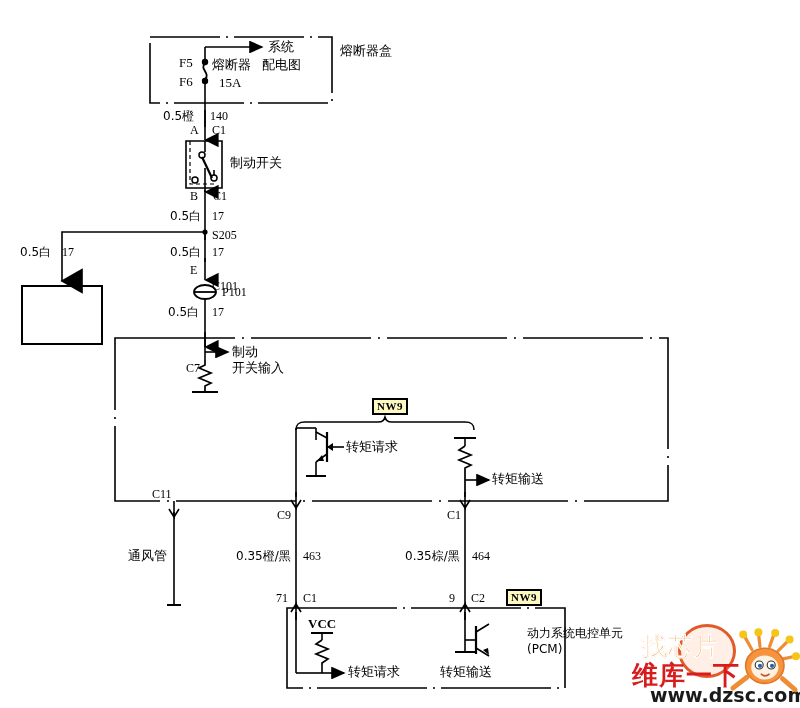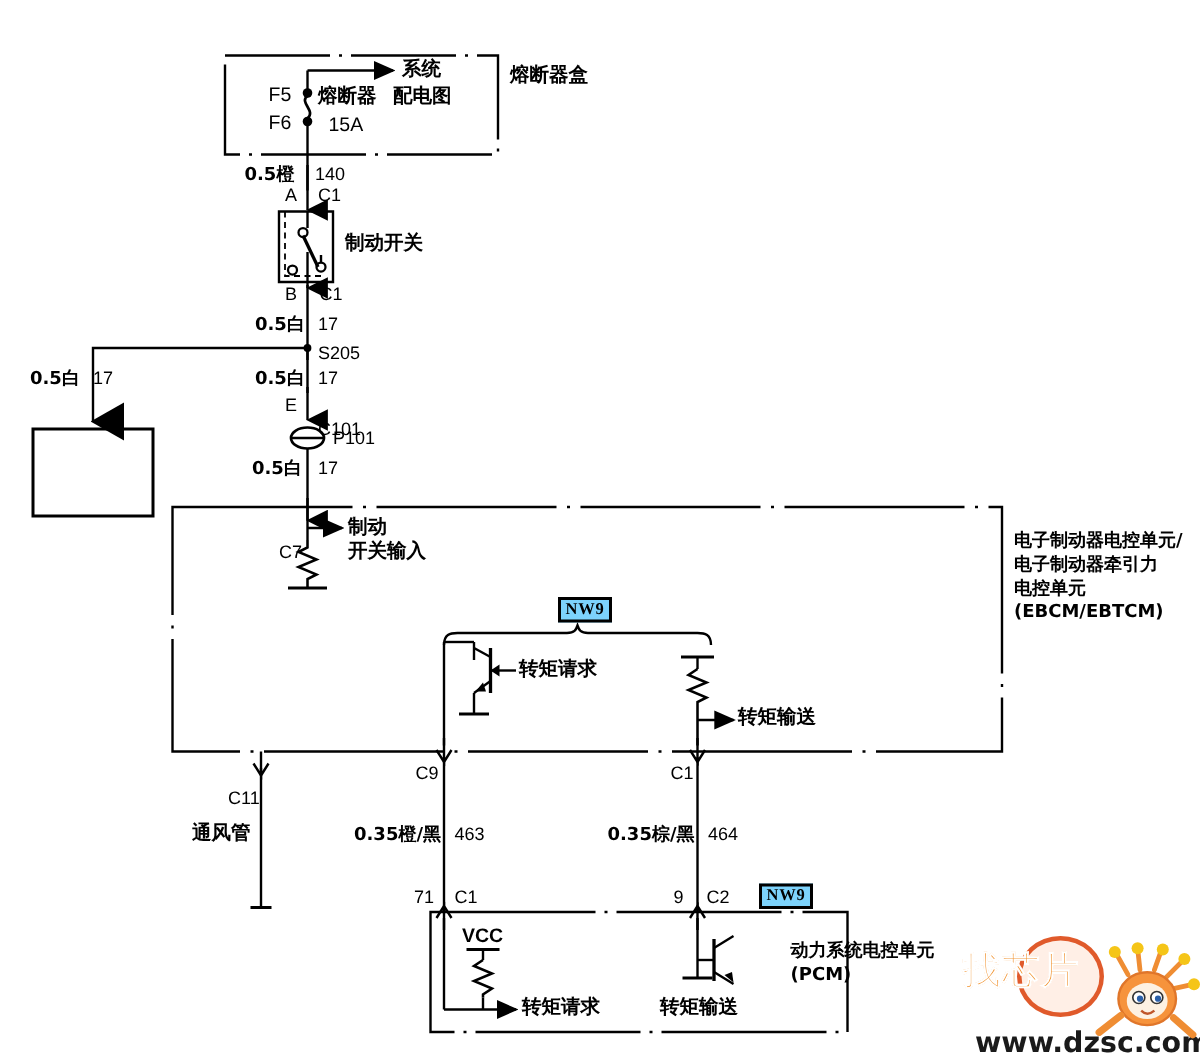--- a/index.html
+++ b/index.html
@@ -28,31 +28,31 @@
   }
   .lbl {
     position: absolute;
     white-space: pre;
     line-height: 1.12;
     font-family: "Liberation Sans", "DejaVu Sans", sans-serif;
     color: #000;
   }
   .cn {
     font-family: "DejaVu Sans", "Liberation Sans", sans-serif;
-    font-weight: bold;
+    font-weight: normal;
   }
   .mono {
-    font-family: Liberation Sans, sans-serif;
+    font-family: Liberation Serif, serif;
   }
   .sz13 { font-size: 13px; }
   .sz12 { font-size: 12px; }
   .boxlabel {
     border: 2px solid #000;
     padding: 0px 3px 1px 3px;
-    background: #7dd3fc;
+    background: #fef9c3;
     font-size: 11px;
     font-weight: bold;
     letter-spacing: 0.5px;
     font-family: "Liberation Serif", "DejaVu Serif", serif;
   }
   
   #watermark {
     position: absolute;
     left: 632px;
     top: 620px;
@@ -279,26 +279,22 @@
 
   <div class="lbl mono sz12" style="left:186px; top:322px;margin-top:40px;">C7</div>
   <div class="lbl cn sz13" style="left:232px; top:344px; line-height:1.25;">制动
 开关输入</div>
 
   <div class="lbl boxlabel" style="left:372px; top:398px;">NW9</div>
 
   <div class="lbl cn sz13" style="left:346px; top:440px;">转矩请求</div>
   <div class="lbl cn sz13" style="left:492px; top:472px;">转矩输送</div>
 
-  <div class="lbl cn sz13" style="left:676px; top:353px; line-height:1.32; font-size:12px;">电子制动器电控单元/
-电子制动器牵引力
-电控单元
-(EBCM/EBTCM)</div>
-
-  <div class="lbl mono sz12" style="left:152px; top:526px;">C11</div>
+
+  <div class="lbl mono sz12" style="left:152px; top:488px;">C11</div>
   <div class="lbl cn sz13" style="left:128px; top:549px;">通风管</div>
 
   <div class="lbl mono sz12" style="left:277px; top:509px;">C9</div>
   <div class="lbl mono sz12" style="left:447px; top:509px;">C1</div>
 
   <div class="lbl cn sz12" style="left:236px; top:550px;">0.35橙/黑</div>
   <div class="lbl mono sz12" style="left:303px; top:550px;">463</div>
   <div class="lbl cn sz12" style="left:405px; top:550px;">0.35棕/黑</div>
   <div class="lbl mono sz12" style="left:472px; top:550px;">464</div>
 
@@ -311,20 +307,21 @@
 
   <div class="lbl mono sz13" style="left:308px; top:617px; font-weight:bold;">VCC</div>
   <div class="lbl cn sz13" style="left:348px; top:665px;">转矩请求</div>
   <div class="lbl cn sz13" style="left:440px; top:665px;">转矩输送</div>
   <div class="lbl cn sz12" style="left:527px; top:626px; line-height:1.3;">动力系统电控单元
 (PCM)</div>
 
   <div id="watermark">
     <div class="wm-seal"></div>
     <div class="wm-top">找芯片</div>
+    <div class="wm-mid">维库一下</div>
     <div class="wm-url">www.dzsc.com</div>
 
     <svg viewBox="0 0 90 90" style="position:absolute;left:96px;top:6px;width:72px;height:78px;">
       <g stroke="#ef8d33" stroke-width="4" fill="none" stroke-linecap="round">
         <path d="M30,26 L20,8"></path>
           <path d="M40,22 L38,4"></path>
         <path d="M52,22 L58,5"></path>
           <path d="M62,28 L76,14"></path>
         <path d="M66,38 L84,34"></path>
       </g>

